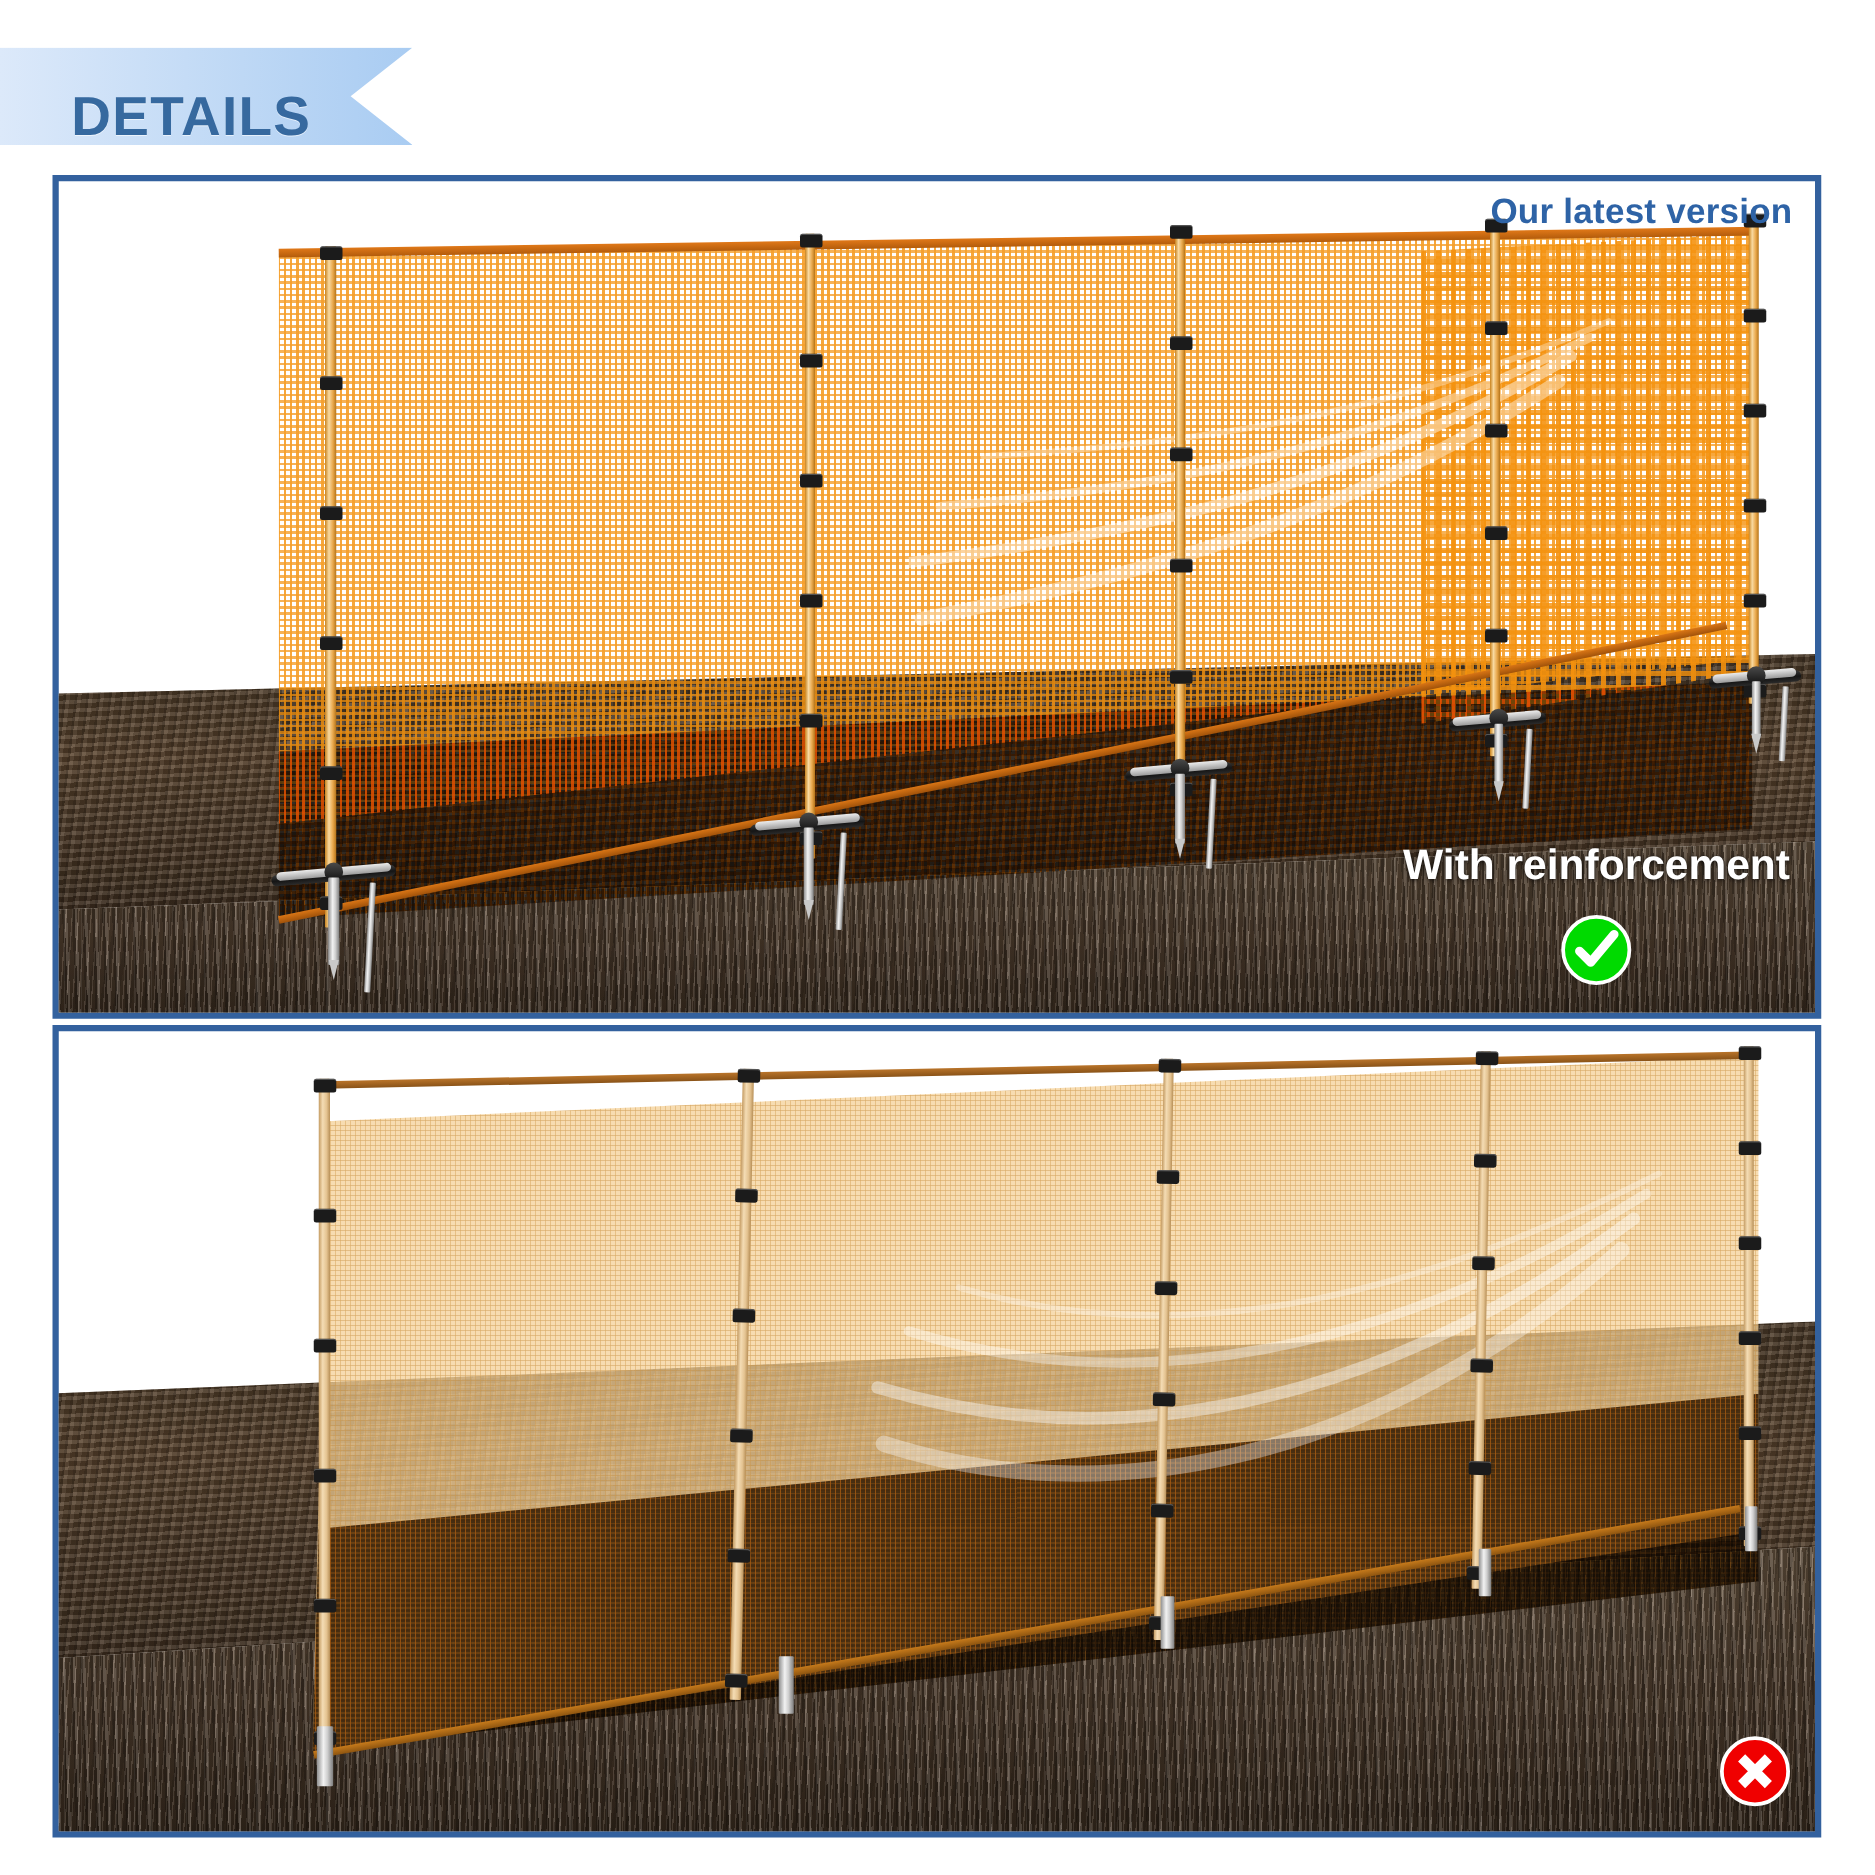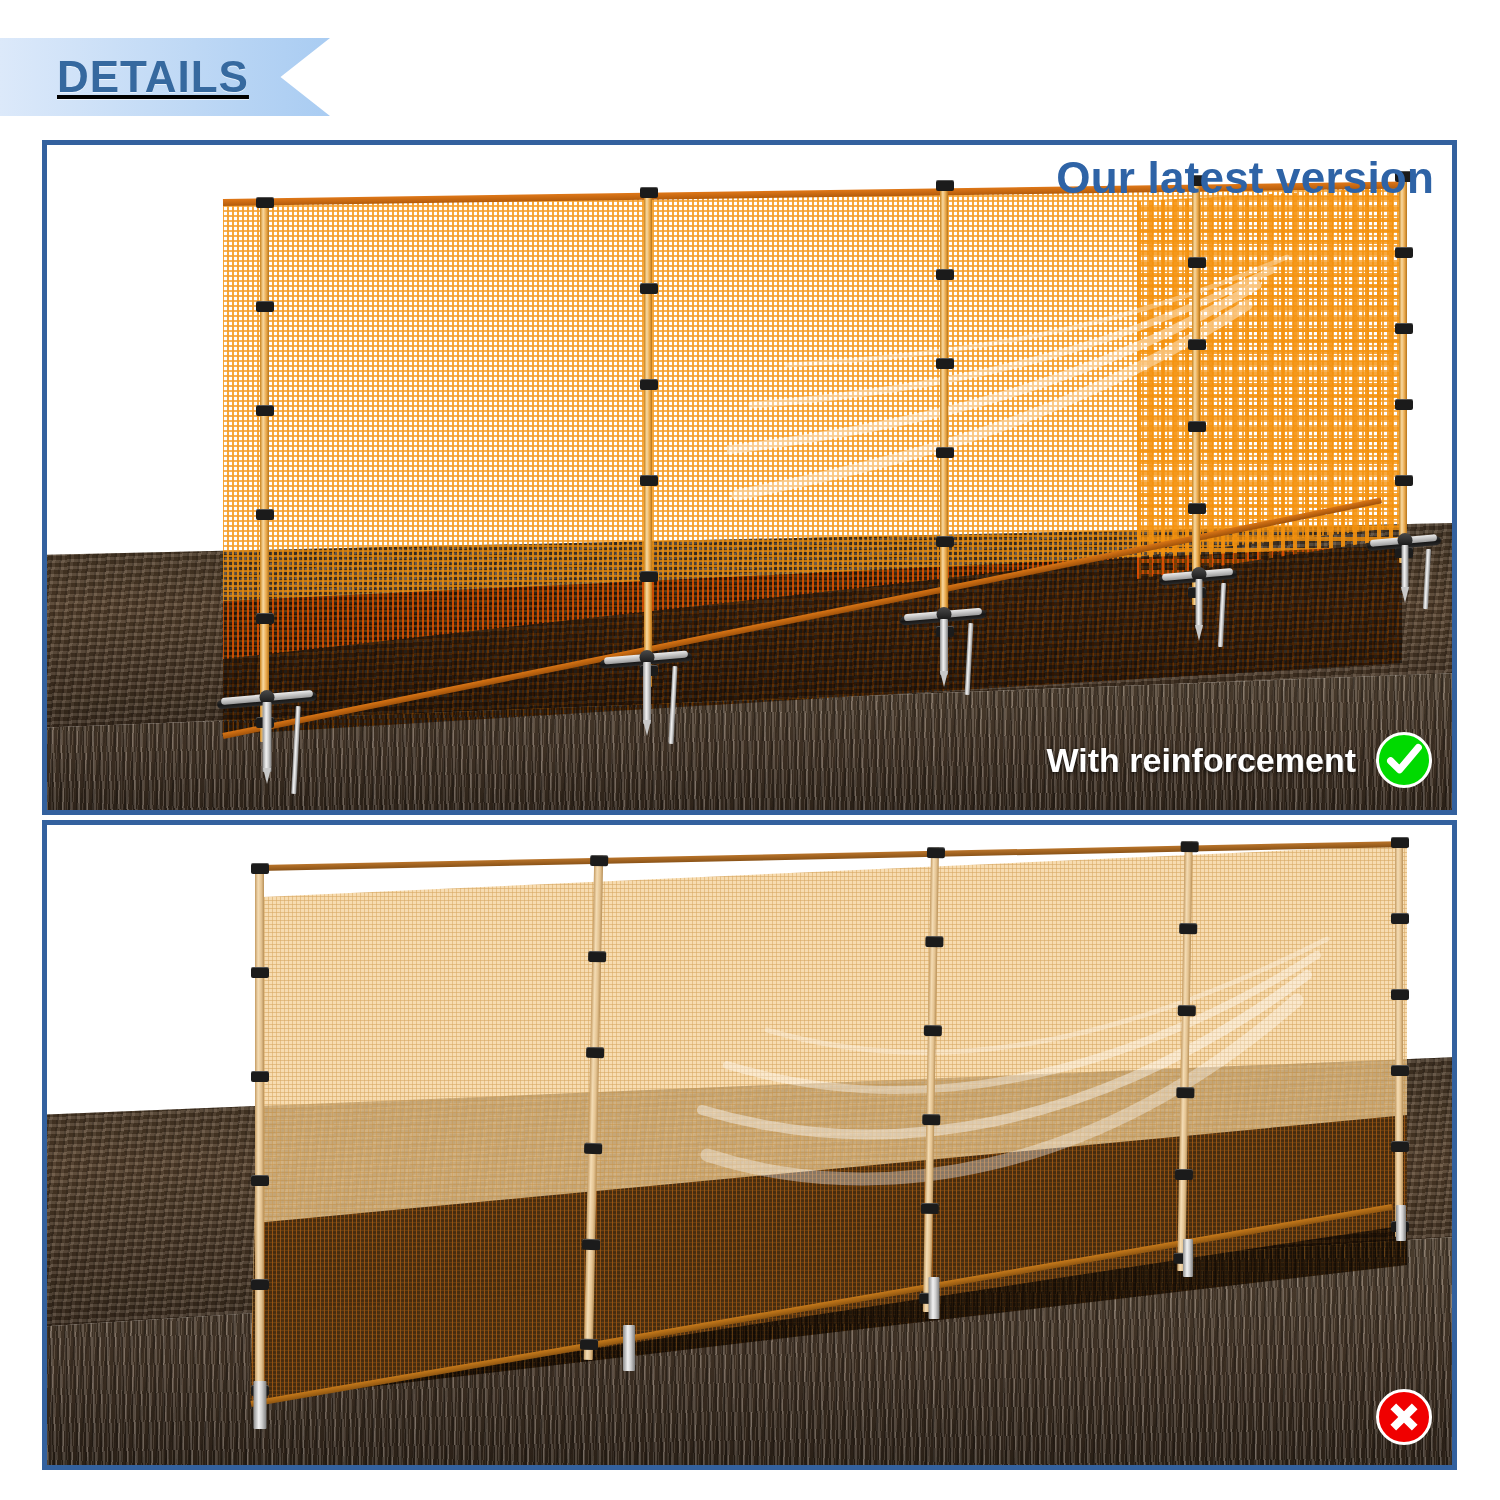--- a/index.html
+++ b/index.html
@@ -7,35 +7,35 @@
   body{width:1500px;height:1500px;overflow:hidden;font-family:"Liberation Sans",sans-serif;}
 
   .page{position:relative;width:1500px;height:1500px;background:#fff;}
 
   
   .ribbon{
     position:absolute;left:0;top:38px;width:330px;height:78px;
     background:linear-gradient(90deg,#dce9fa 0%,#c5dcf6 45%,#a9ccf2 100%);
     -webkit-clip-path:polygon(0 0,100% 0,85% 50%,100% 100%,0 100%);
     clip-path:polygon(0 0,100% 0,85% 50%,100% 100%,0 100%);
-    display:flex;align-items:center;text-decoration:underline;
+    display:flex;align-items:flex-end;
   }
   .ribbon-text{
     margin-left:57px;font-size:44px;font-weight:bold;color:#36699f;
     letter-spacing:1px;line-height:1;text-shadow:0 1px 0 rgba(255,255,255,.6);
   }
 
   
   .panel{position:absolute;border:5px solid #33619e;background:#fff;overflow:hidden;}
   #panel-top{left:42px;top:140px;width:1405px;height:665px;}
   #panel-bottom{left:42px;top:820px;width:1405px;height:640px;}
   .panel-inner{position:absolute;inset:0;overflow:hidden;}
 
   .panel-title{
-    position:absolute;right:18px;top:8px;font-size:44px;font-weight:bold;
+    position:absolute;right:18px;top:8px;font-size:28px;font-weight:bold;
     color:#2e63a6;letter-spacing:.2px;z-index:40;
   }
 
   
   .soil{position:absolute;z-index:5;}
   .soil-top{
     background:
       repeating-linear-gradient(97deg, rgba(0,0,0,.22) 0 2px, rgba(255,255,255,.05) 2px 5px, rgba(0,0,0,.10) 5px 9px),
       repeating-linear-gradient(-3deg, rgba(255,255,255,.10) 0 3px, rgba(0,0,0,.16) 3px 7px),
       linear-gradient(180deg,#4b3a28 0%,#5a442e 40%,#3f2f20 100%);
@@ -236,21 +236,21 @@
         <div class="stake-plate" style="left:8px;top:6px;width:74px;transform:rotate(-5deg);"></div>
         <div class="stake-plate-hi" style="left:11px;top:4px;width:67px;transform:rotate(-5deg);"></div>
         <div class="stake-hub" style="top:0px;"></div>
         <div class="stake-rod" style="top:12px;width:7px;height:46px;"></div>
         <div class="stake-tip" style="top:54px;"></div>
         <div class="stake-rod" style="left:74%;top:16px;width:5px;height:60px;transform:translateX(-50%) rotate(3deg);"></div>
       </div>
 
       <div class="panel-title">Our latest version</div>
 
-      <div class="badge-row" style="right:20px;bottom:22px;">
+      <div class="badge-row" style="right:20px;bottom:22px;flex-direction:column;">
         <span class="badge-label">With reinforcement</span>
         <span class="badge badge-ok">
           <svg viewBox="0 0 56 56" aria-hidden="true">
             <path d="M13 29 L23 39 L44 14" fill="none" stroke="#ffffff" stroke-width="8" stroke-linecap="round" stroke-linejoin="round"></path>
           </svg>
         </span>
       </div>
 
     </div>
   </div>

